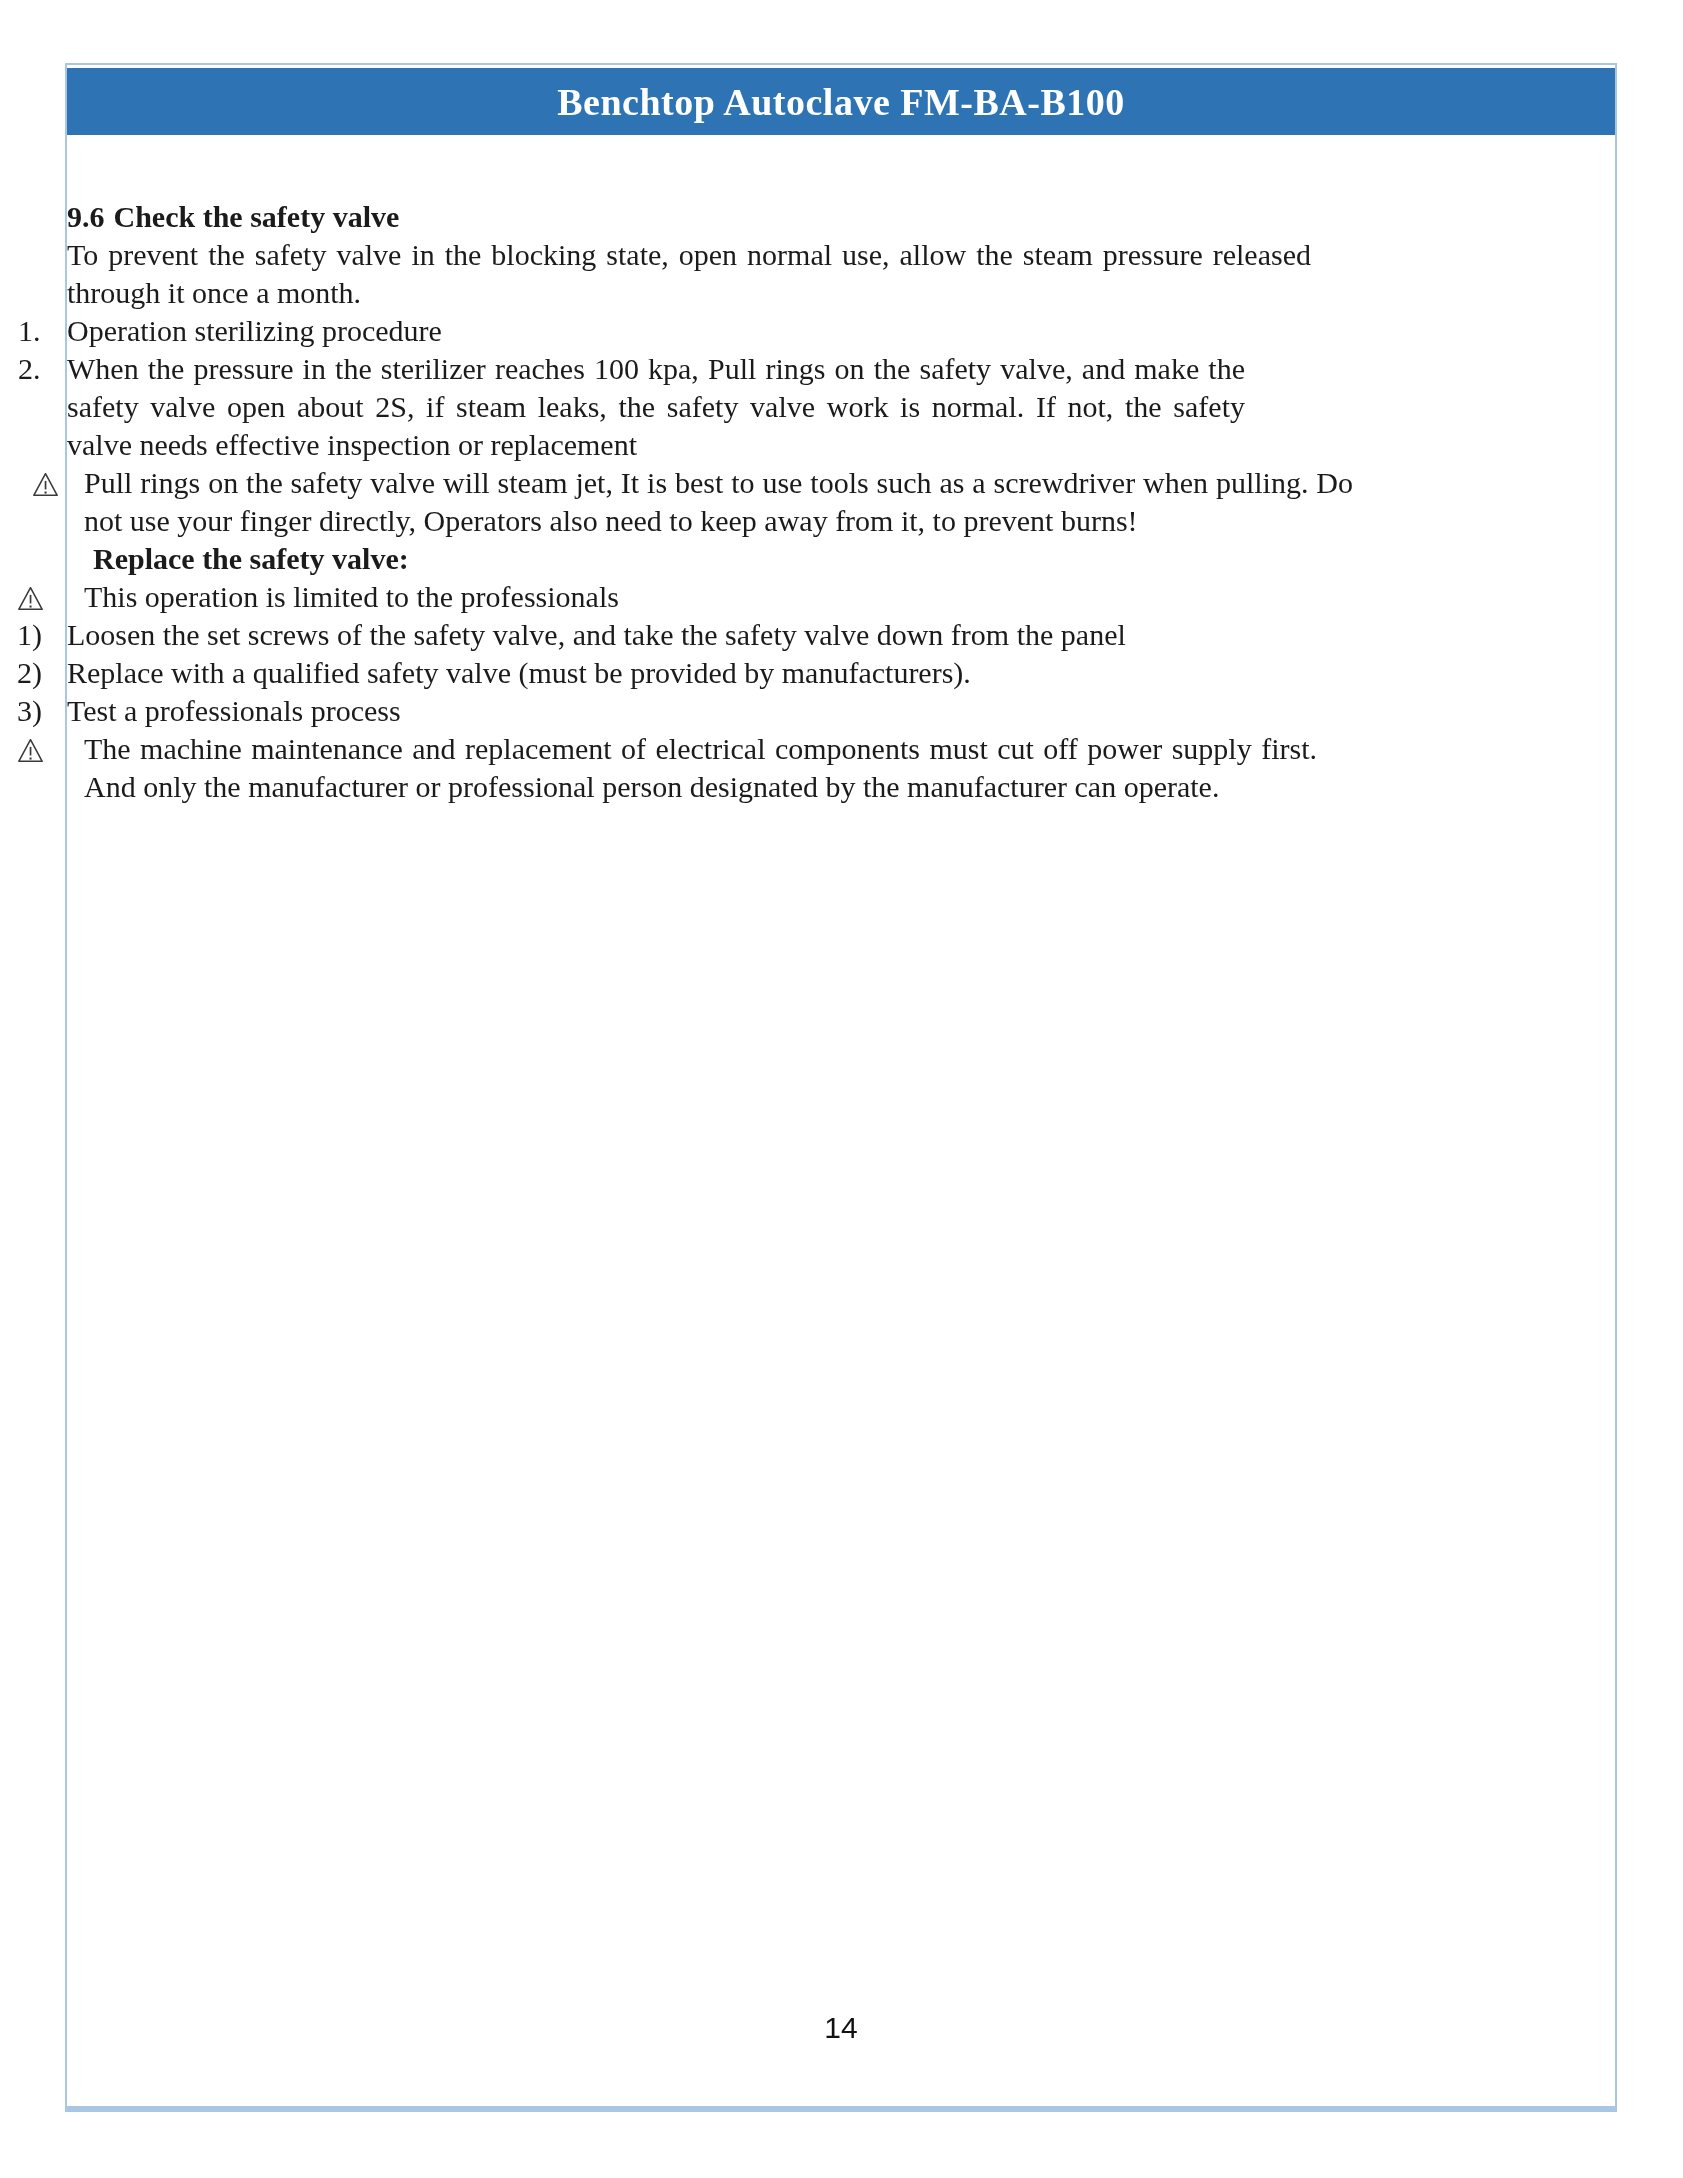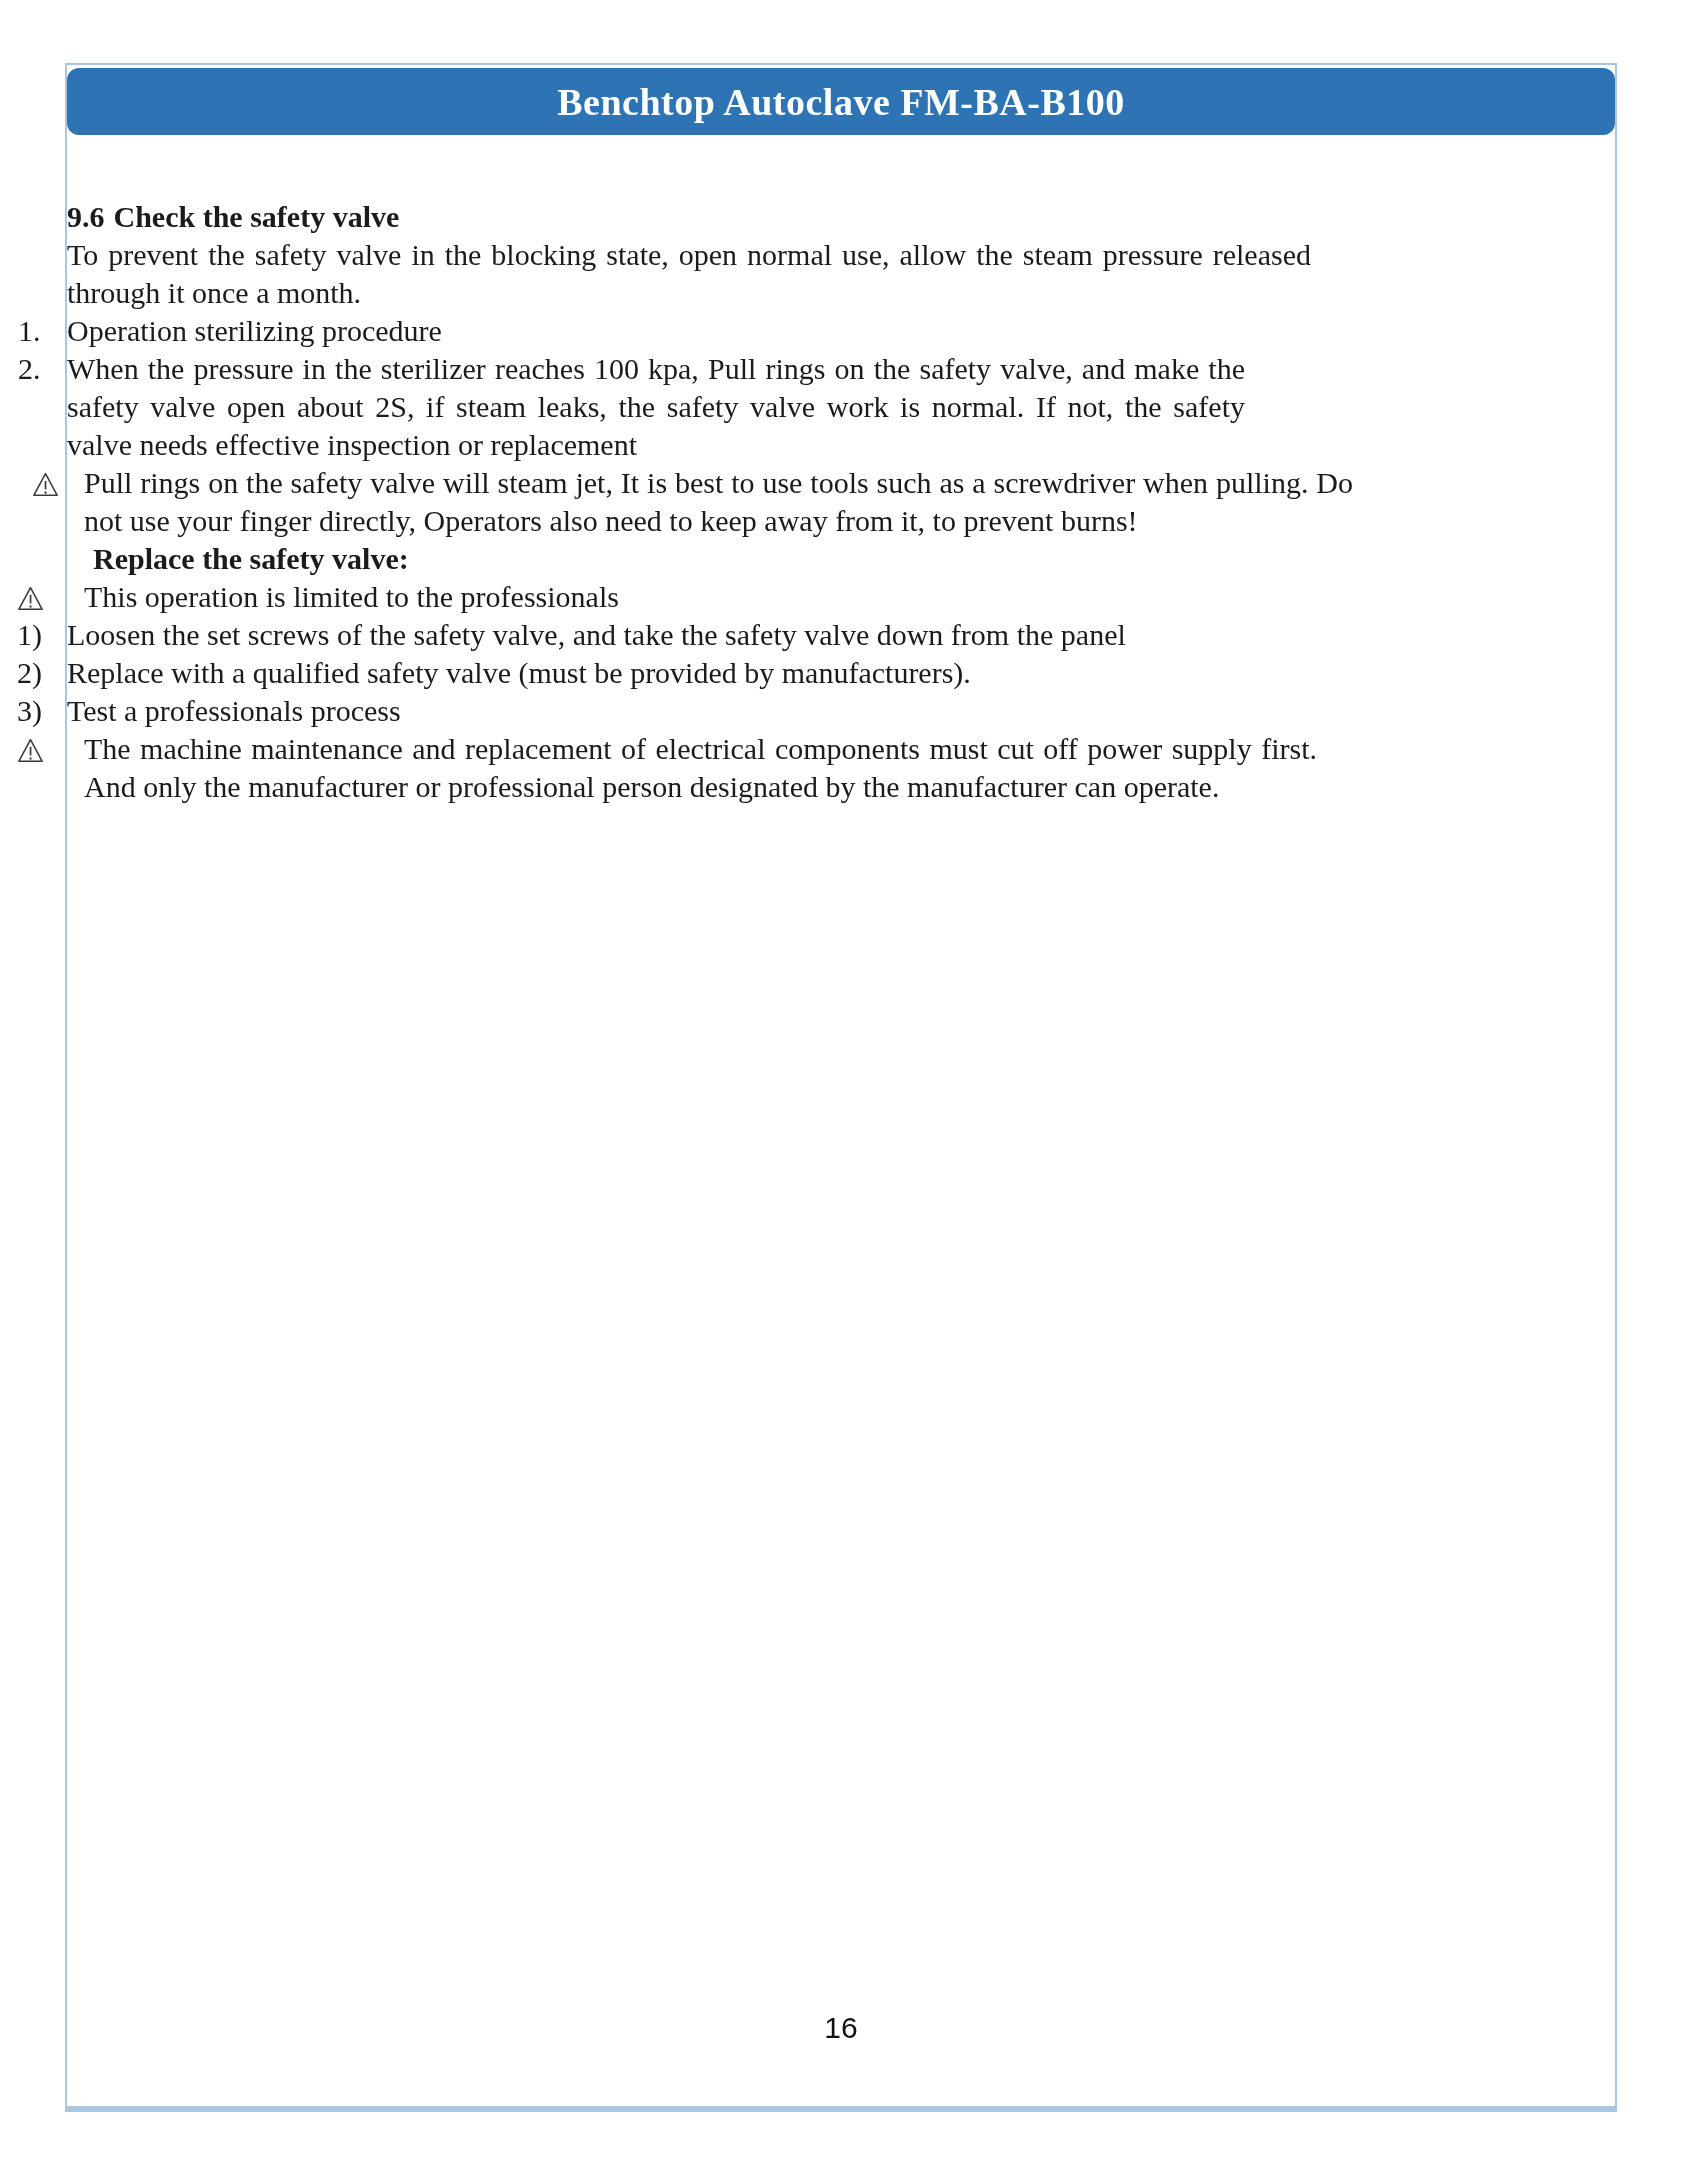--- a/index.html
+++ b/index.html
@@ -7,21 +7,21 @@
     position:relative; width:1683px; height:2178px; background:#ffffff;
     font-family:"Liberation Serif", serif; color:#1b1b1b; overflow:hidden;
   }
   .frame {
     position:absolute; left:65px; top:63px; width:1548px; height:2041px;
     border:2px solid #a9c6e3; border-bottom-width:6px; background:#ffffff;
     box-sizing:content-box;
   }
   .titlebar {
     margin-top:3px; height:67px; background:#2e74b5;
-    display:flex; align-items:center; justify-content:center;border-radius:12px;
+    display:flex; align-items:center; justify-content:center;
   }
   .titlebar .doc-title {
     color:#ffffff; font-weight:bold; font-size:38px; letter-spacing:0.5px;
   }
   .content {
     padding-top:63px; font-size:30px; line-height:38px;
   }
   .content p, .content div { margin:0; }
   .justify { text-align:justify; text-align-last:left; }
 
@@ -126,16 +126,16 @@
             <path d="M15 2 L28 26 L2 26 Z" fill="none" stroke="#3a3a3a" stroke-width="1.7" stroke-linejoin="round"></path>
             <rect x="14.1" y="10" width="1.9" height="9.5" fill="#3a3a3a"></rect>
             <rect x="13.9" y="21.8" width="2.3" height="2.3" fill="#3a3a3a"></rect>
           </svg>
         </span>
         <span>The machine maintenance and replacement of electrical components must cut off power supply first. And only the manufacturer or professional person designated by the manufacturer can operate.</span>
       </div>
 
     </div>
 
-    <div class="page-number">16</div>
+    <div class="page-number">14</div>
   </div>
 </div>
 
 
 </body></html>

